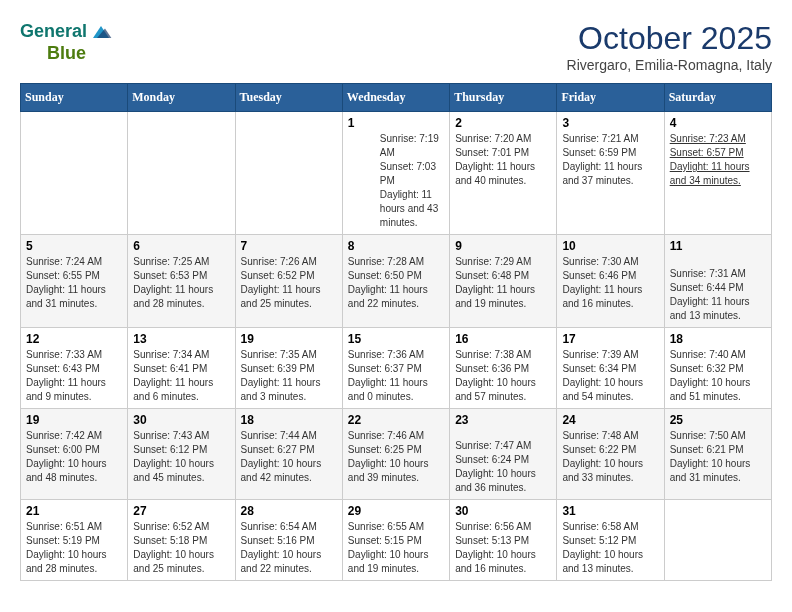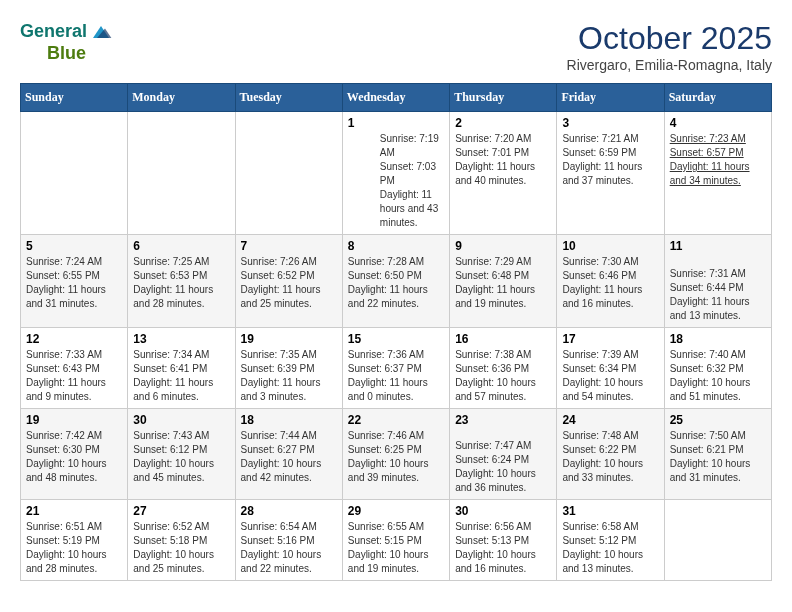--- a/index.html
+++ b/index.html
@@ -233,21 +233,21 @@
           <span class="day-number">18</span>
           <div class="day-info" style="white-space: pre-line;">Sunrise: 7:40 AM
 Sunset: 6:32 PM
 Daylight: 10 hours and 51 minutes.</div>
         </td>
       </tr>
       <tr>
         <td>
           <span class="day-number">19</span>
           <div class="day-info" style="white-space: pre-line;">Sunrise: 7:42 AM
-Sunset: 6:30 PM
+Sunset: 6:00 PM
 Daylight: 10 hours and 48 minutes.</div>
         </td>
         <td>
           <span class="day-number">30</span>
           <div class="day-info" style="white-space: pre-line;">Sunrise: 7:43 AM
 Sunset: 6:12 PM
 Daylight: 10 hours and 45 minutes.</div>
         </td>
         <td>
           <span class="day-number">18</span>

